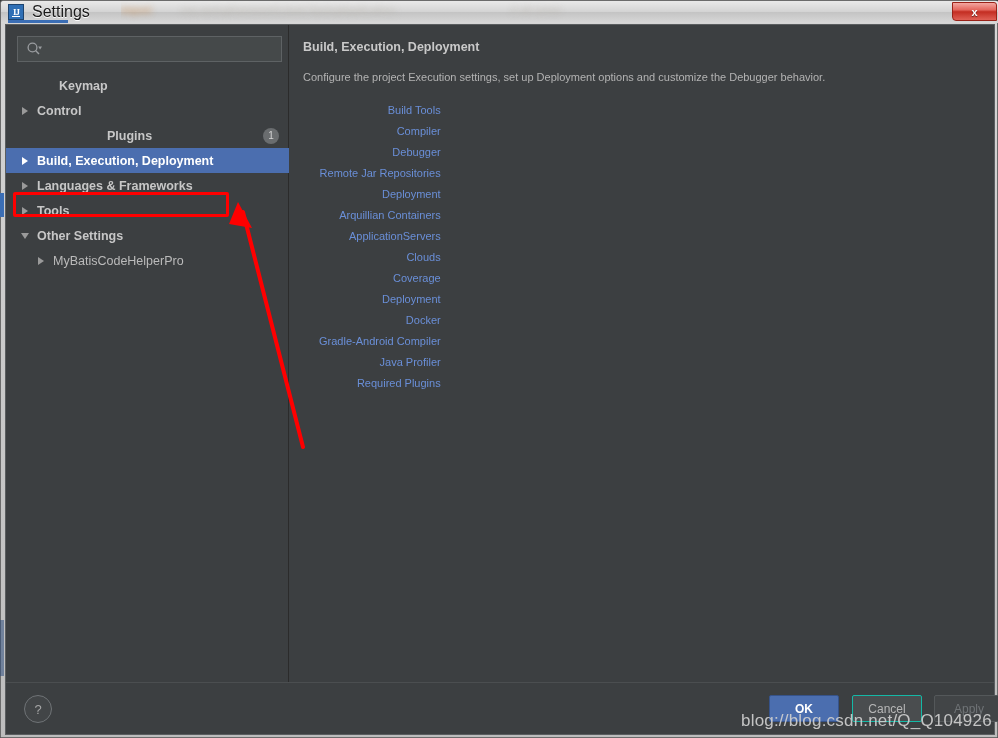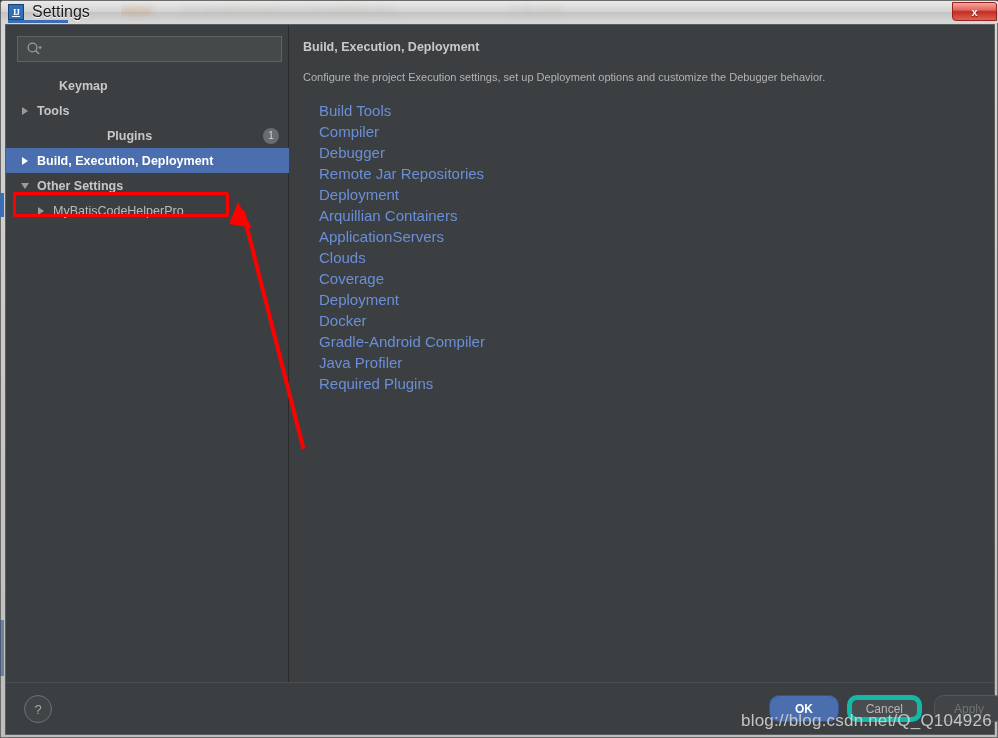--- a/index.html
+++ b/index.html
@@ -260,24 +260,25 @@
     white-space: nowrap;
   }
   .rp-links {
     position: absolute;
     left: 29px; top: 75px;
   }
   .rp-link {
     display: block;
     height: 21px;
     line-height: 21px;
-    font-size: 15px;
+    font-size: 11px;
     color: #6a8fd8;
     cursor: pointer;
     white-space: nowrap;
+    text-align: right;
   }
 
   .right-scroll-gutter {
     position: absolute;
     right: 0; top: 0;
     width: 12px;
     height: 658px;
     background: #3c3f41;
   }
 
@@ -305,38 +306,38 @@
     cursor: pointer;
   }
   .btn {
     position: absolute;
     top: 12px;
     height: 27px;
     min-width: 70px;
     padding: 0 14px;
     font-size: 12px;
     font-family: "Liberation Sans", sans-serif;
-    border-radius: 10px;
+    border-radius: 2px;
     box-sizing: border-box;
     display: flex;
     align-items: center;
     justify-content: center;
     cursor: pointer;
   }
   .btn-ok {
     right: 155px;
     background: #4b6eaf;
     border: 1px solid #36538a;
     color: #ffffff;
     font-weight: bold;
   }
   .btn-cancel {
     right: 72px;
     background: #4a4d4f;
-    border: 5px solid #14b8a6;
+    border: 1px solid #14b8a6;
     color: #b6b6b6;
   }
   .btn-apply {
     right: -10px;
     background: #424547;
     border: 1px solid #54585a;
     color: #6f7376;
     cursor: default;
   }
 
@@ -419,32 +420,44 @@
 
         <div class="tree" id="tree">
             <div class="tree-row bold indent">
               <span class="tree-arrow"></span>
               <span class="tree-label" style="margin-left: 28px;">Keymap</span>
             </div>
             <div class="tree-row bold">
               <span class="tree-arrow">
                 <span class="tri-r"></span>
               </span>
-              <span class="tree-label">Tools</span>
+              <span class="tree-label">Control</span>
             </div>
             <div class="tree-row bold indent">
               <span class="tree-arrow"></span>
               <span class="tree-label" style="margin-left: 28px; padding-left: 48px;">Plugins</span>
               <span class="tree-badge">1</span>
             </div>
             <div class="tree-row bold selected">
               <span class="tree-arrow">
                 <span class="tri-r"></span>
               </span>
               <span class="tree-label">Build, Execution, Deployment</span>
+            </div>
+            <div class="tree-row bold">
+              <span class="tree-arrow">
+                <span class="tri-r"></span>
+              </span>
+              <span class="tree-label">Languages &amp; Frameworks</span>
+            </div>
+            <div class="tree-row bold">
+              <span class="tree-arrow">
+                <span class="tri-r"></span>
+              </span>
+              <span class="tree-label">Tools</span>
             </div>
             <div class="tree-row bold">
               <span class="tree-arrow">
                 <span class="tri-d"></span>
               </span>
               <span class="tree-label">Other Settings</span>
             </div>
             <div class="tree-row indent2">
               <span class="tree-arrow" style="margin-left: 28px;">
                 <span class="tri-r"></span>

